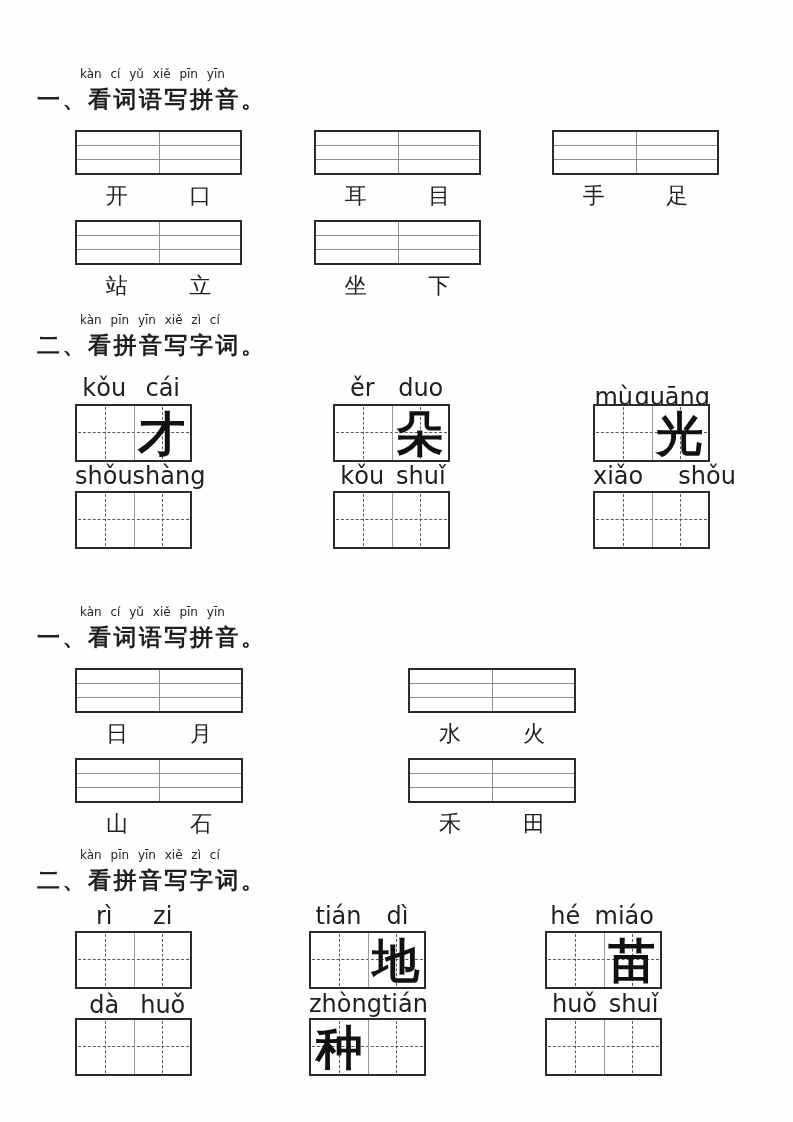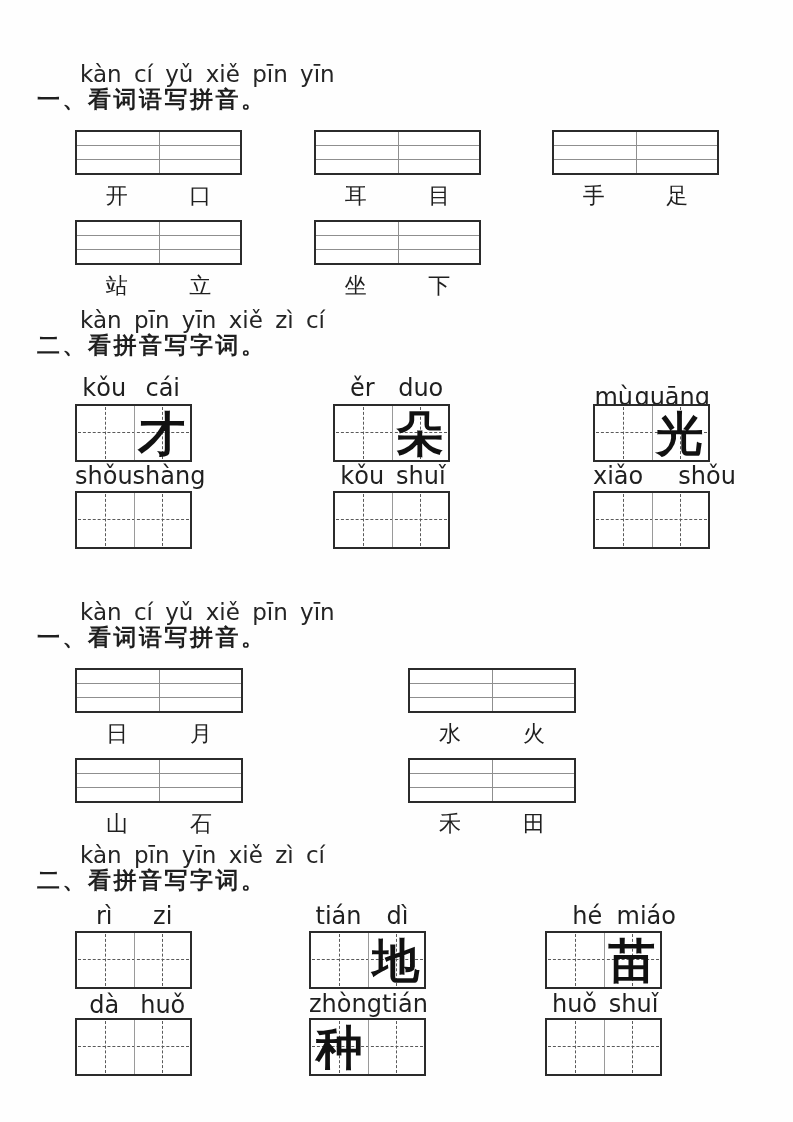--- a/index.html
+++ b/index.html
@@ -5,21 +5,21 @@
   html,body { margin:0; padding:0; background:#ffffff; }
   .page {
     position:relative; width:793px; height:1122px; background:#fefefe;
     font-family:"Liberation Sans", sans-serif; color:#1f1f1f; overflow:hidden;
   }
   
   .title { position:absolute; left:0; width:793px; text-align:center; font-size:29px; line-height:34px; }
   .title .num { font-family:"Liberation Serif", serif; margin-right:18px; }
   .title .txt { font-weight:700; letter-spacing:4px; }
   
-  .hint { position:absolute; left:80px; font-size:23px; line-height:20px; word-spacing:5px; color:#242424;
+  .hint { position:absolute; left:80px; font-size:12px; line-height:20px; word-spacing:5px; color:#242424;
           font-family:"DejaVu Sans", sans-serif; }
   
   .heading { position:absolute; left:37px; font-size:23px; font-weight:700; letter-spacing:2.5px; line-height:27px; }
   
   .pybox { position:absolute; height:45px; border:2px solid #2b2b2b; box-sizing:border-box; background:#fff; }
   .pybox::before, .pybox::after { content:""; position:absolute; left:0; right:0; border-top:1px solid #8f8f8f; }
   .pybox::before { top:13px; }
   .pybox::after  { top:27px; }
   .pybox .vm { position:absolute; top:0; bottom:0; left:50%; border-left:1px solid #8f8f8f; }
   
@@ -185,21 +185,21 @@
   <div class="heading" style="top:867px;">二、看拼音写字词。</div>
 
   <div class="lpair" style="left:75px;top:905px;width:117px;">
     <span>rì</span>
       <span>zi</span>
   </div>
   <div class="lpair" style="left:309px;top:905px;width:118px;">
     <span>tián</span>
       <span>dì</span>
   </div>
-  <div class="lpair" style="left:558px;top:905px;width:118px;align-items:flex-end;">
+  <div class="lpair" style="left:536px;top:905px;width:118px;align-items:flex-end;">
     <span>hé</span>
       <span>miáo</span>
   </div>
 
   <div class="tzbox" style="left:75px;top:931px;">
     <i class="vd l"></i>
       <i class="vd r"></i>
   </div>
   <div class="tzbox" style="left:309px;top:931px;">
     <i class="vd l"></i>

